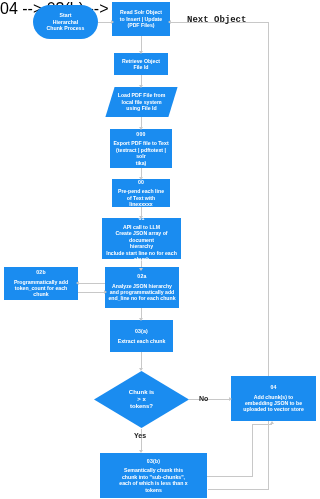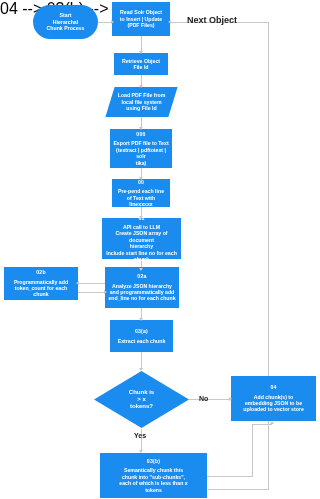--- a/index.html
+++ b/index.html
@@ -184,21 +184,21 @@
   <div class="ln v" style="left:141px; top:429px; height:22px;"></div>
   <div class="arrow down" style="left:138.5px; top:450px;"></div>
 
   
   <div class="ln h" style="left:207px; top:476px; width:45px;"></div>
   <div class="ln v" style="left:252px; top:424px; height:53px;"></div>
   <div class="ln h" style="left:252px; top:424px; width:20px;"></div>
   <div class="arrow up" style="left:269.5px; top:421px;"></div>
 
   
-  <div class="edge-label lbl-next" style="left:187px; top:15px;">Next Object</div>
+  <div class="edge-label lbl-next" style="left:187px; top:15px;font-family:Liberation Mono, monospace;">Next Object</div>
   <div class="edge-label lbl-branch" style="left:199px; top:395px;">No</div>
   <div class="edge-label lbl-branch" style="left:134px; top:432px;">Yes</div>
 
   
 
   <div class="node term" style="left:33px; top:5px; width:65px; height:34px;">
     <div class="body">Start
 Hierarchal
 Chunk Process</div>
   </div>

